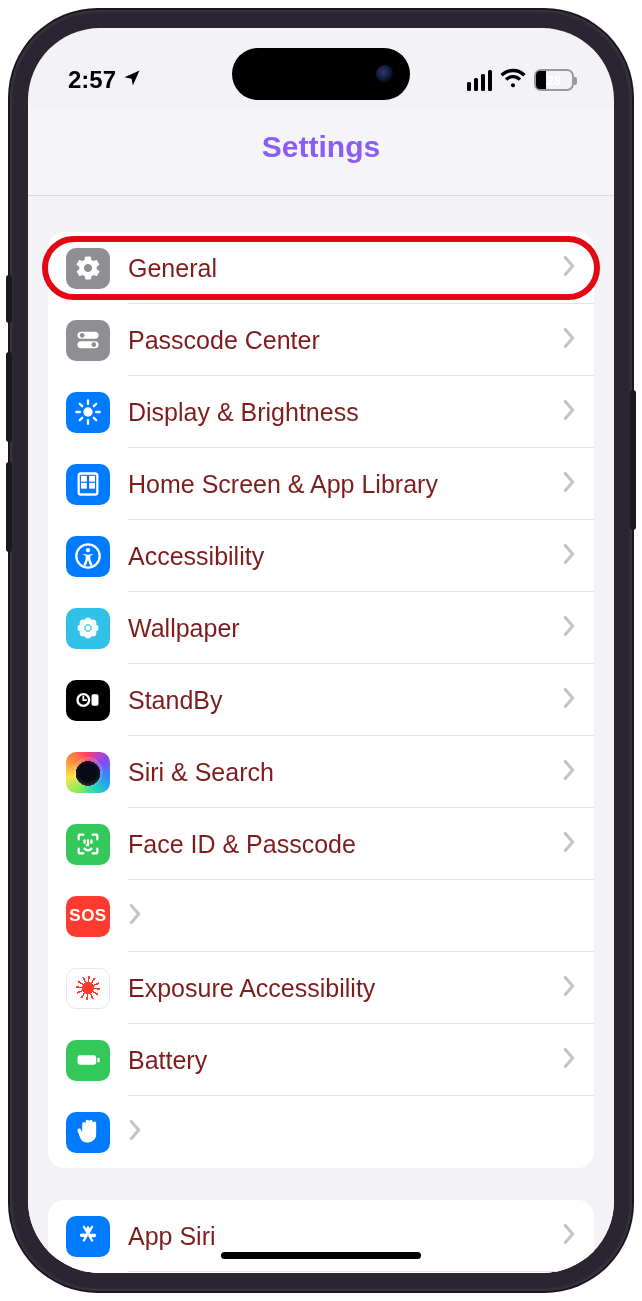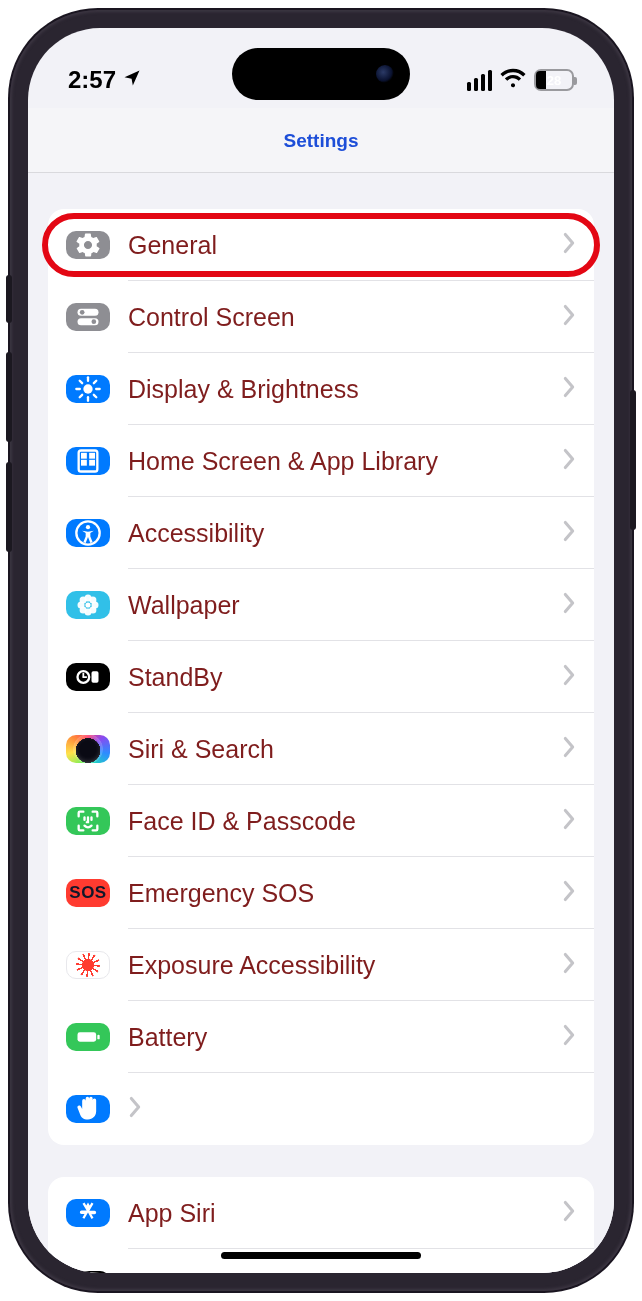--- a/index.html
+++ b/index.html
@@ -90,24 +90,24 @@
       height:100%; width:28%; background:#000; border-radius:4px 0 0 4px;
       display:flex;align-items:center;justify-content:center;
     }
     .battery-text{
       position:absolute; width:100%; text-align:center;
       font-size:13px; font-weight:700; color:#fff;
       mix-blend-mode: normal;
     }
     .header {
       text-align: center;
-      font-size: 19px;
+      font-size: 30px;
       font-weight: 600;
-      padding: 22px 0 20px;
-      color: #1d4ed8;
+      padding: 22px 0 31px;
+      color: #8b5cf6;
       border-bottom: 1px solid #d9d9dd;
       background:#f5f5f8;
     }
     .content { padding: 0; background:#f2f2f7; }
     .group {
       background: #fff;
       margin: 32px 20px 0;
       border-radius: 16px;
       overflow: visible;
     }
@@ -118,26 +118,26 @@
       padding: 14px 18px 14px 18px;
       position: relative;
       min-height: 72px;
     }
     .row:not(:last-child) .row-sep {
       position: absolute;
       left: 80px; right: 0; bottom: 0;
       height: 1px; background: #e2e2e6;
     }
     .icon {
-      width: 44px; height: 28px;
+      width: 44px; height: 41px;
       border-radius: 10px;
       margin-right: 18px;
       flex-shrink: 0;
       display:flex; align-items:center; justify-content:center;
-      color:#0f172a;
+      color:#ffffff;
     }
     .label {
       font-size: 25px;
       color: #7f1d1d;
       flex: 1;
       font-weight: 400;
     }
     .chev {
       color: #c4c4c8;
       flex-shrink:0;
@@ -240,21 +240,21 @@
           </div>
           <div class="row">
             <div class="icon bg-gray">
               <svg viewBox="0 0 24 24" fill="#fff">
                 <rect x="3" y="5" width="18" height="6" rx="3"></rect>
                 <circle cx="7" cy="8" r="2" fill="#8e8e93"></circle>
                 <rect x="3" y="13" width="18" height="6" rx="3"></rect>
                 <circle cx="17" cy="16" r="2" fill="#8e8e93"></circle>
               </svg>
             </div>
-            <div class="label">Control Screen</div>
+            <div class="label">Passcode Center</div>
             <div class="chev"><svg width="14" height="22" viewBox="0 0 10 18" fill="none" stroke="#c4c4c8" stroke-width="2.5" stroke-linecap="round" stroke-linejoin="round">
                 <polyline points="2,2 8,9 2,16"></polyline>
               </svg></div>
             <div class="row-sep"></div>
           </div>
           <div class="row">
             <div class="icon bg-blue">
               <svg viewBox="0 0 24 24" fill="#fff">
                 <circle cx="12" cy="12" r="4"></circle>
                 <g stroke="#fff" stroke-width="2" stroke-linecap="round">
@@ -363,21 +363,20 @@
             <div class="label">Face ID &amp; Passcode</div>
             <div class="chev"><svg width="14" height="22" viewBox="0 0 10 18" fill="none" stroke="#c4c4c8" stroke-width="2.5" stroke-linecap="round" stroke-linejoin="round">
                 <polyline points="2,2 8,9 2,16"></polyline>
               </svg></div>
             <div class="row-sep"></div>
           </div>
           <div class="row">
             <div class="icon bg-red">
               <span class="ic-sos">SOS</span>
             </div>
-            <div class="label">Emergency SOS</div>
             <div class="chev"><svg width="14" height="22" viewBox="0 0 10 18" fill="none" stroke="#c4c4c8" stroke-width="2.5" stroke-linecap="round" stroke-linejoin="round">
                 <polyline points="2,2 8,9 2,16"></polyline>
               </svg></div>
             <div class="row-sep"></div>
           </div>
           <div class="row">
             <div class="icon bg-white">
               <div class="ic-exposure"></div>
             </div>
             <div class="label">Exposure Accessibility</div>

